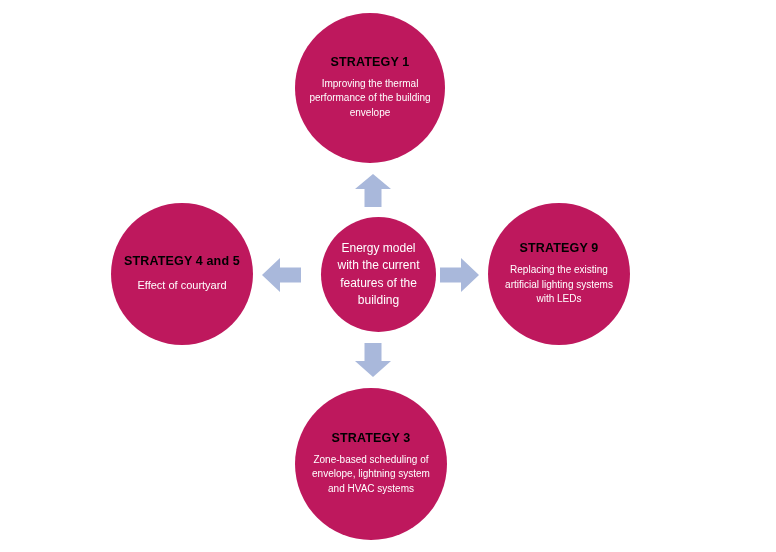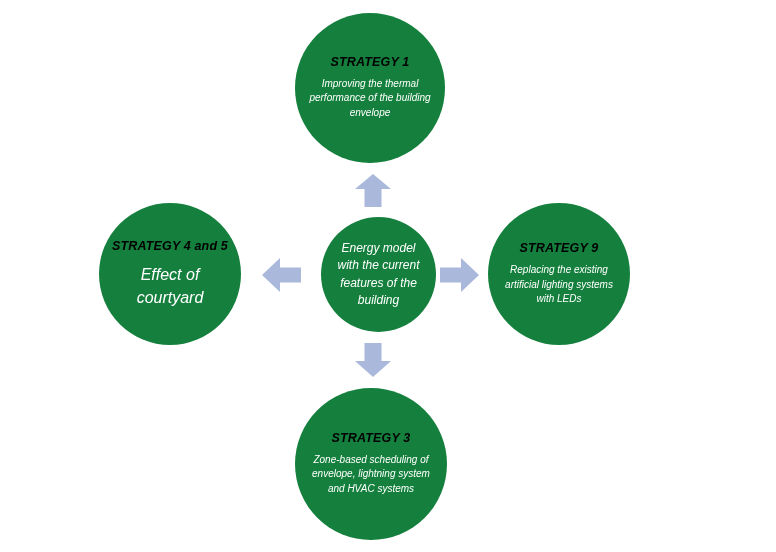--- a/index.html
+++ b/index.html
@@ -18,29 +18,28 @@
     position: relative;
     width: 776px;
     height: 552px;
     background: #ffffff;
   }
 
   
   .node {
     position: absolute;
     border-radius: 50%;
-    background: #15803d;
+    background: #be185d;
     display: flex;
     flex-direction: column;
     align-items: center;
     justify-content: center;
     box-sizing: border-box;
     text-align: center;
     padding: 0 10px;
-    font-style: italic;
   }
   .node-heading {
     color: #000000;
     font-weight: bold;
     font-size: 12.5px;
     line-height: 1.25;
     letter-spacing: 0.15px;
     margin-bottom: 6px;
     white-space: nowrap;
   }
@@ -48,31 +47,31 @@
     color: #ffffff;
     font-size: 10px;
     line-height: 1.45;
     font-weight: normal;
   }
 
   
   #node-strategy-1 { left: 295px; top: 13px;  width: 150px; height: 150px; }
   #node-strategy-2 { left: 488px; top: 203px; width: 142px; height: 142px; }
   #node-strategy-3 { left: 295px; top: 388px; width: 152px; height: 152px; text-align: center; }
-  #node-strategy-4 { left: 99px; top: 203px; width: 142px; height: 142px; }
+  #node-strategy-4 { left: 111px; top: 203px; width: 142px; height: 142px; }
   #node-center     { left: 321px; top: 217px; width: 115px; height: 115px; }
 
   #node-center .node-body {
     font-size: 12px;
     line-height: 1.42;
   }
   #node-strategy-1 .node-body,
   #node-strategy-3 .node-body { line-height: 1.48; }
   #node-strategy-4 .node-heading { margin-bottom: 8px; }
-  #node-strategy-4 .node-body { font-size: 16px; }
+  #node-strategy-4 .node-body { font-size: 11px; }
 
   
   .arrow {
     position: absolute;
     display: block;
   }
   .arrow svg { display: block; }
   #arrow-up    { left: 355px; top: 174px; width: 36px; height: 33px; }
   #arrow-right { left: 440px; top: 258px; width: 39px; height: 34px; }
   #arrow-down  { left: 355px; top: 343px; width: 36px; height: 34px; }

